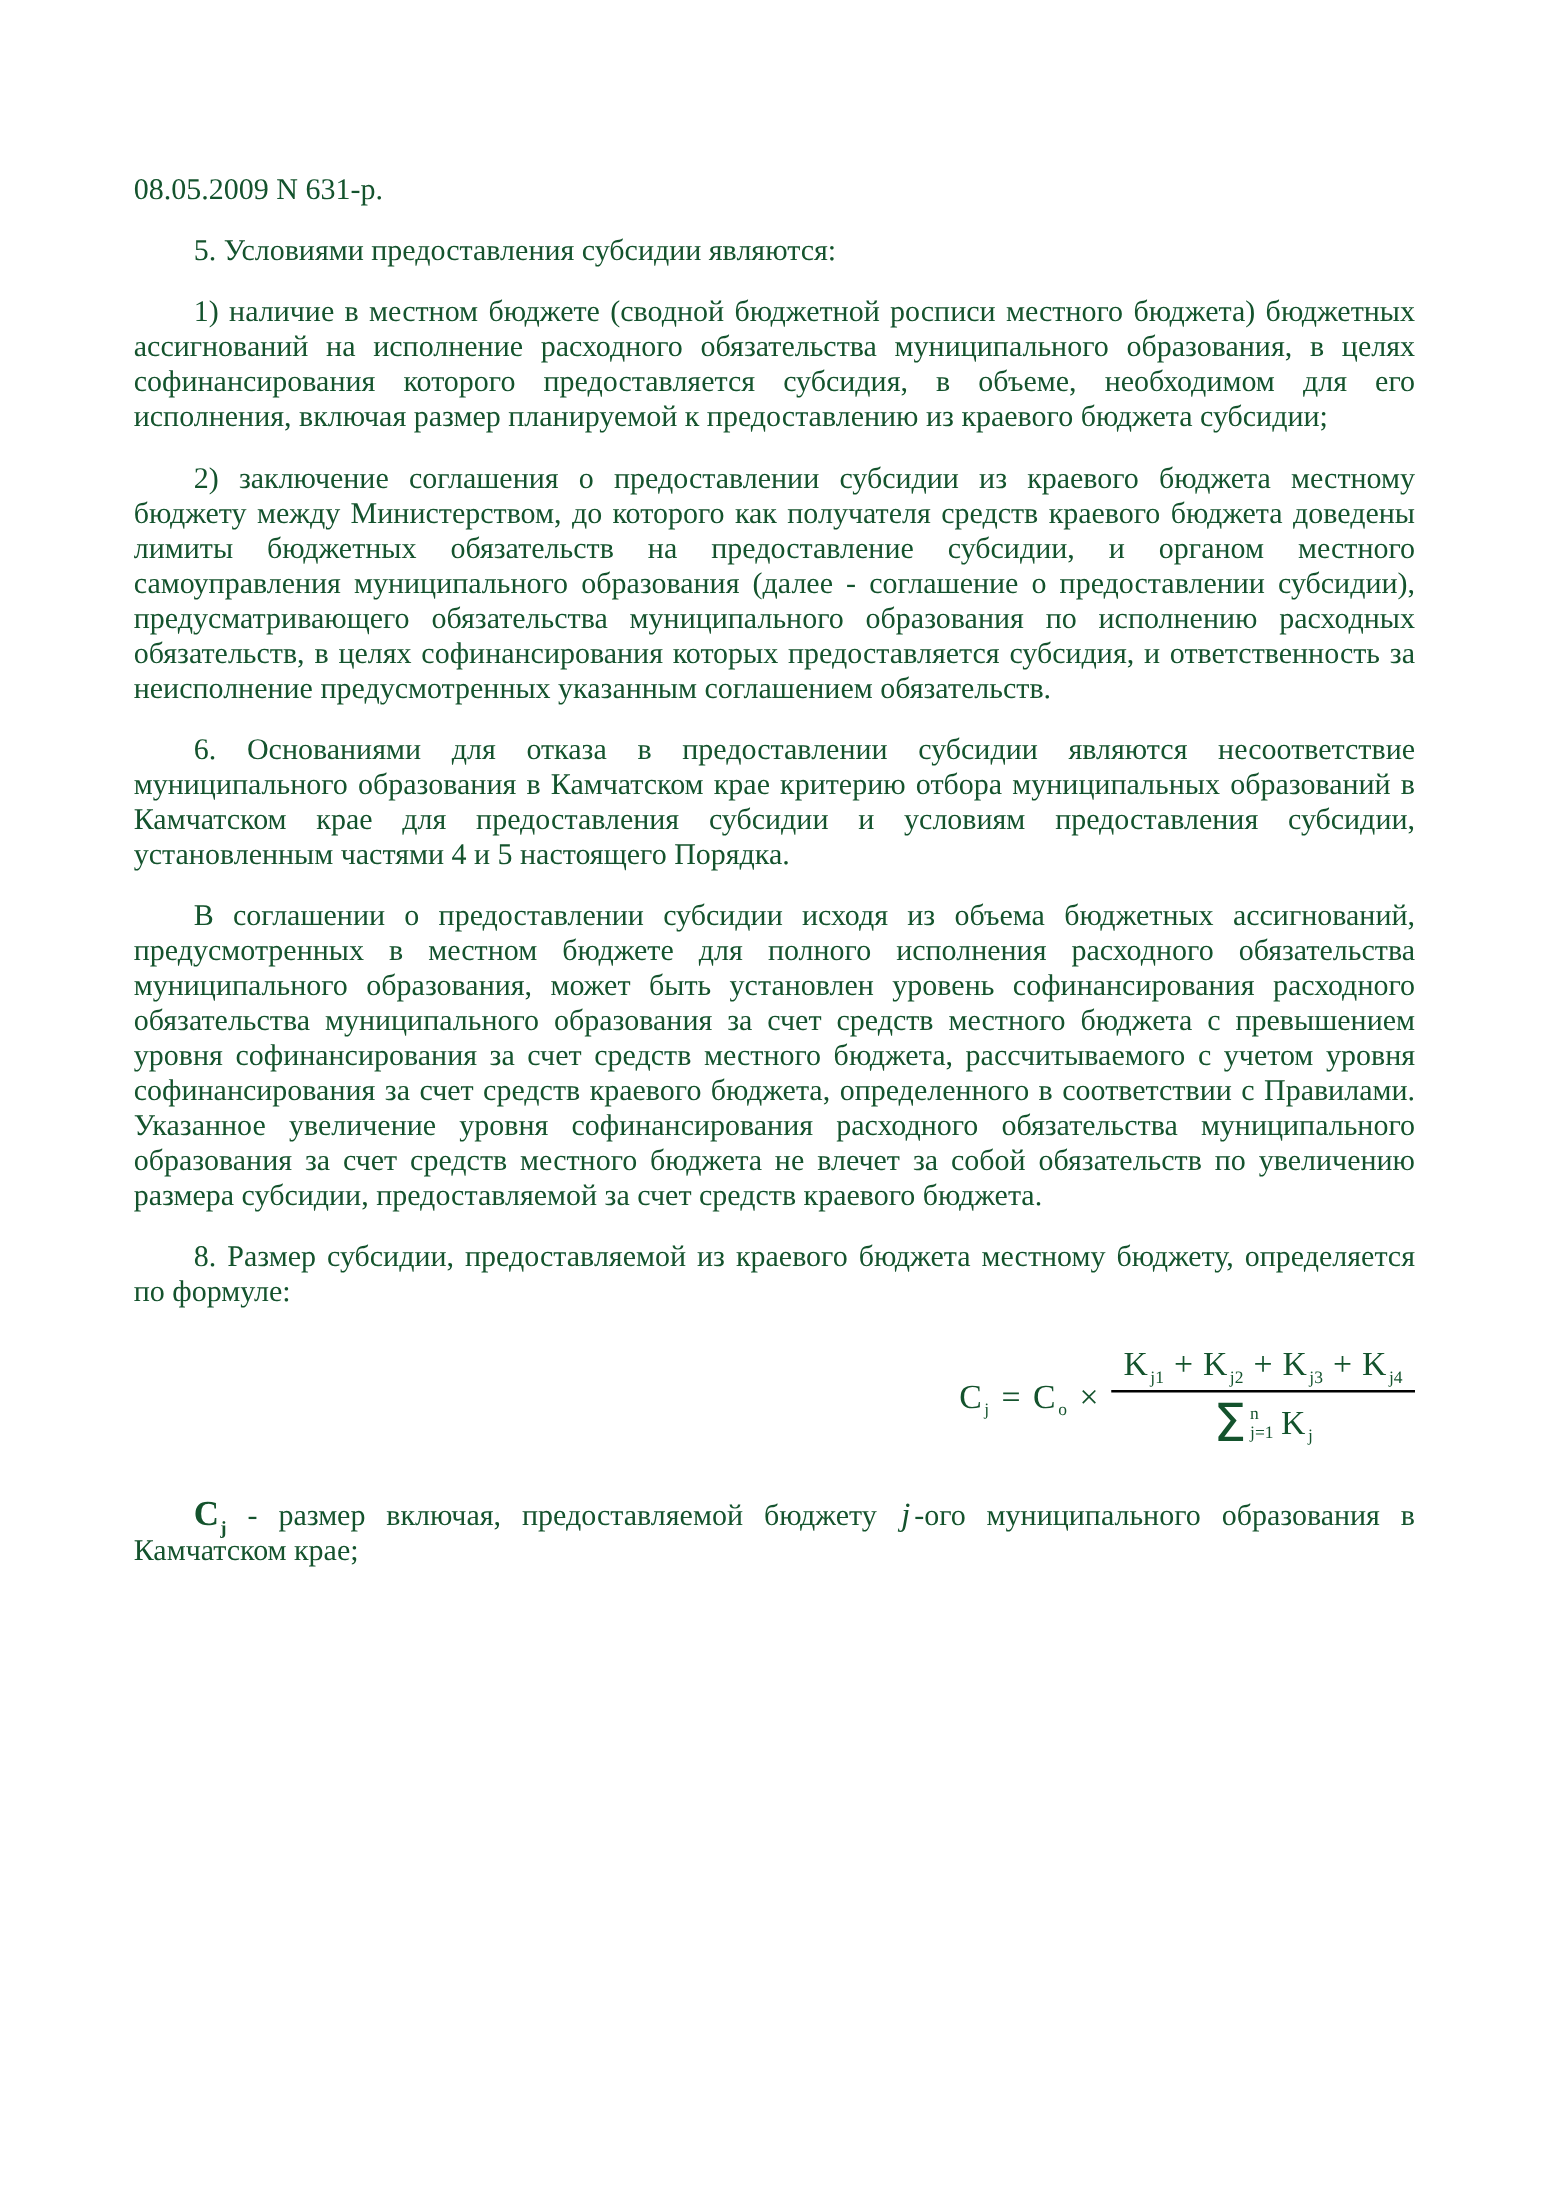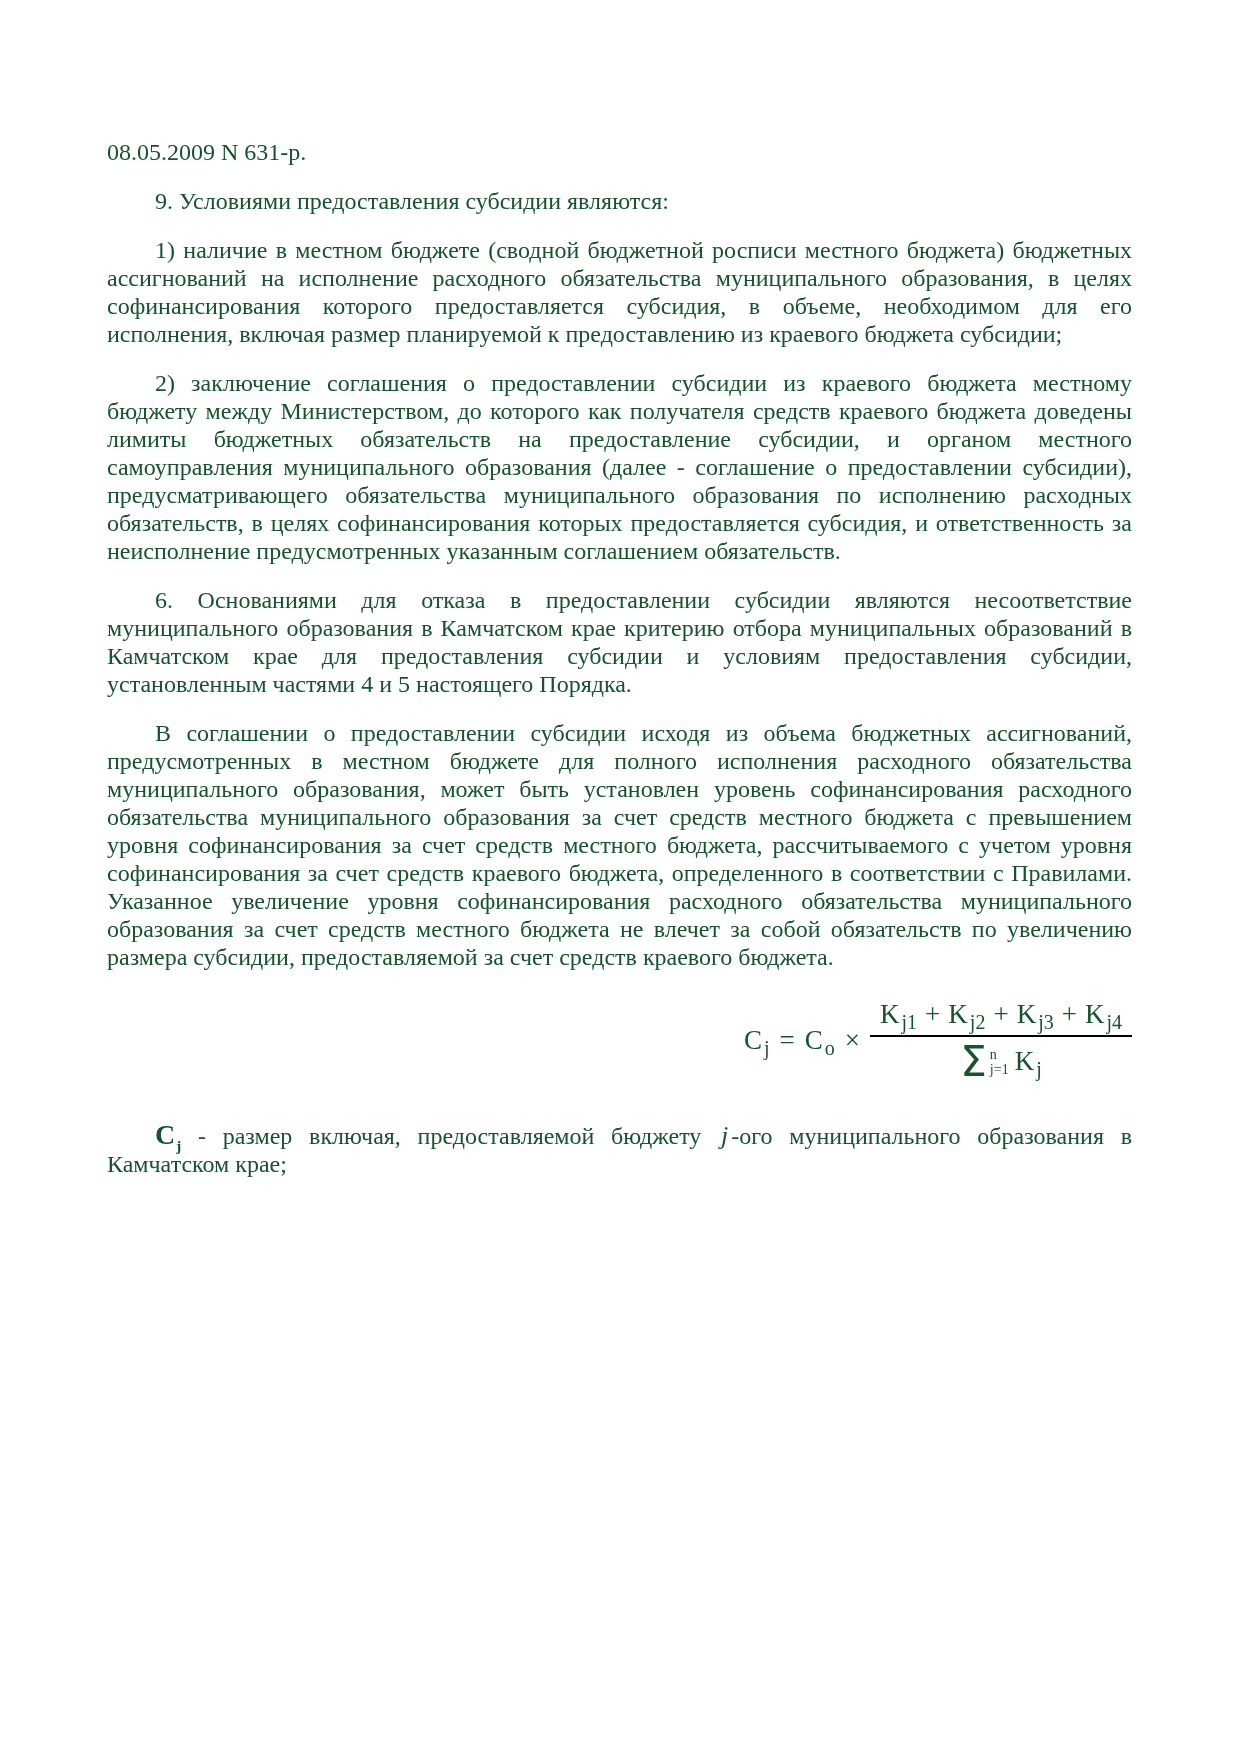--- a/index.html
+++ b/index.html
@@ -30,21 +30,21 @@
     display: flex;
     justify-content: flex-end;
     align-items: center;
     margin: 30px 0 40px 0;
     font-size: 27px;
     line-height: 1;
   }
   .fvar { white-space: nowrap; }
   .fbase { font-family: "Liberation Serif", serif; }
   .fsub {
-    font-size: 20px;
+    font-size: 14px;
     line-height: 0;
     vertical-align: -6px;
     margin-left: 2px;
   }
   .fop { margin: 0 10px; }
   .fplus { margin: 0 8px; }
   .frac {
     display: inline-flex;
     flex-direction: column;
     align-items: center;
@@ -98,25 +98,26 @@
     padding: 0 3px;
   }
 </style>
 </head>
 <body>
 
 <div class="page">
 
   <p class="docnum">08.05.2009 N 631-р.</p>
 
-  <p class="para">9. Условиями предоставления субсидии являются:</p>
+  <p class="para">5. Условиями предоставления субсидии являются:</p>
   <p class="para">1) наличие в местном бюджете (сводной бюджетной росписи местного бюджета) бюджетных ассигнований на исполнение расходного обязательства муниципального образования, в целях софинансирования которого предоставляется субсидия, в объеме, необходимом для его исполнения, включая размер планируемой к предоставлению из краевого бюджета субсидии;</p>
   <p class="para">2) заключение соглашения о предоставлении субсидии из краевого бюджета местному бюджету между Министерством, до которого как получателя средств краевого бюджета доведены лимиты бюджетных обязательств на предоставление субсидии, и органом местного самоуправления муниципального образования (далее - соглашение о предоставлении субсидии), предусматривающего обязательства муниципального образования по исполнению расходных обязательств, в целях софинансирования которых предоставляется субсидия, и ответственность за неисполнение предусмотренных указанным соглашением обязательств.</p>
   <p class="para">6. Основаниями для отказа в предоставлении субсидии являются несоответствие муниципального образования в Камчатском крае критерию отбора муниципальных образований в Камчатском крае для предоставления субсидии и условиям предоставления субсидии, установленным частями 4 и 5 настоящего Порядка.</p>
   <p class="para">В соглашении о предоставлении субсидии исходя из объема бюджетных ассигнований, предусмотренных в местном бюджете для полного исполнения расходного обязательства муниципального образования, может быть установлен уровень софинансирования расходного обязательства муниципального образования за счет средств местного бюджета с превышением уровня софинансирования за счет средств местного бюджета, рассчитываемого с учетом уровня софинансирования за счет средств краевого бюджета, определенного в соответствии с Правилами. Указанное увеличение уровня софинансирования расходного обязательства муниципального образования за счет средств местного бюджета не влечет за собой обязательств по увеличению размера субсидии, предоставляемой за счет средств краевого бюджета.</p>
+  <p class="para">8. Размер субсидии, предоставляемой из краевого бюджета местному бюджету, определяется по формуле:</p>
 
   <div class="formula-wrap">
     <span class="fvar"><span class="fbase">C</span><sub class="fsub">j</sub></span>
     <span class="fop">=</span>
     <span class="fvar"><span class="fbase">C</span><sub class="fsub">o</sub></span>
     <span class="fop">×</span>
     <span class="frac">
       <span class="fnum">
         <span class="fvar"><span class="fbase">K</span><sub class="fsub">j1</sub></span>
         <span class="fplus">+</span>

